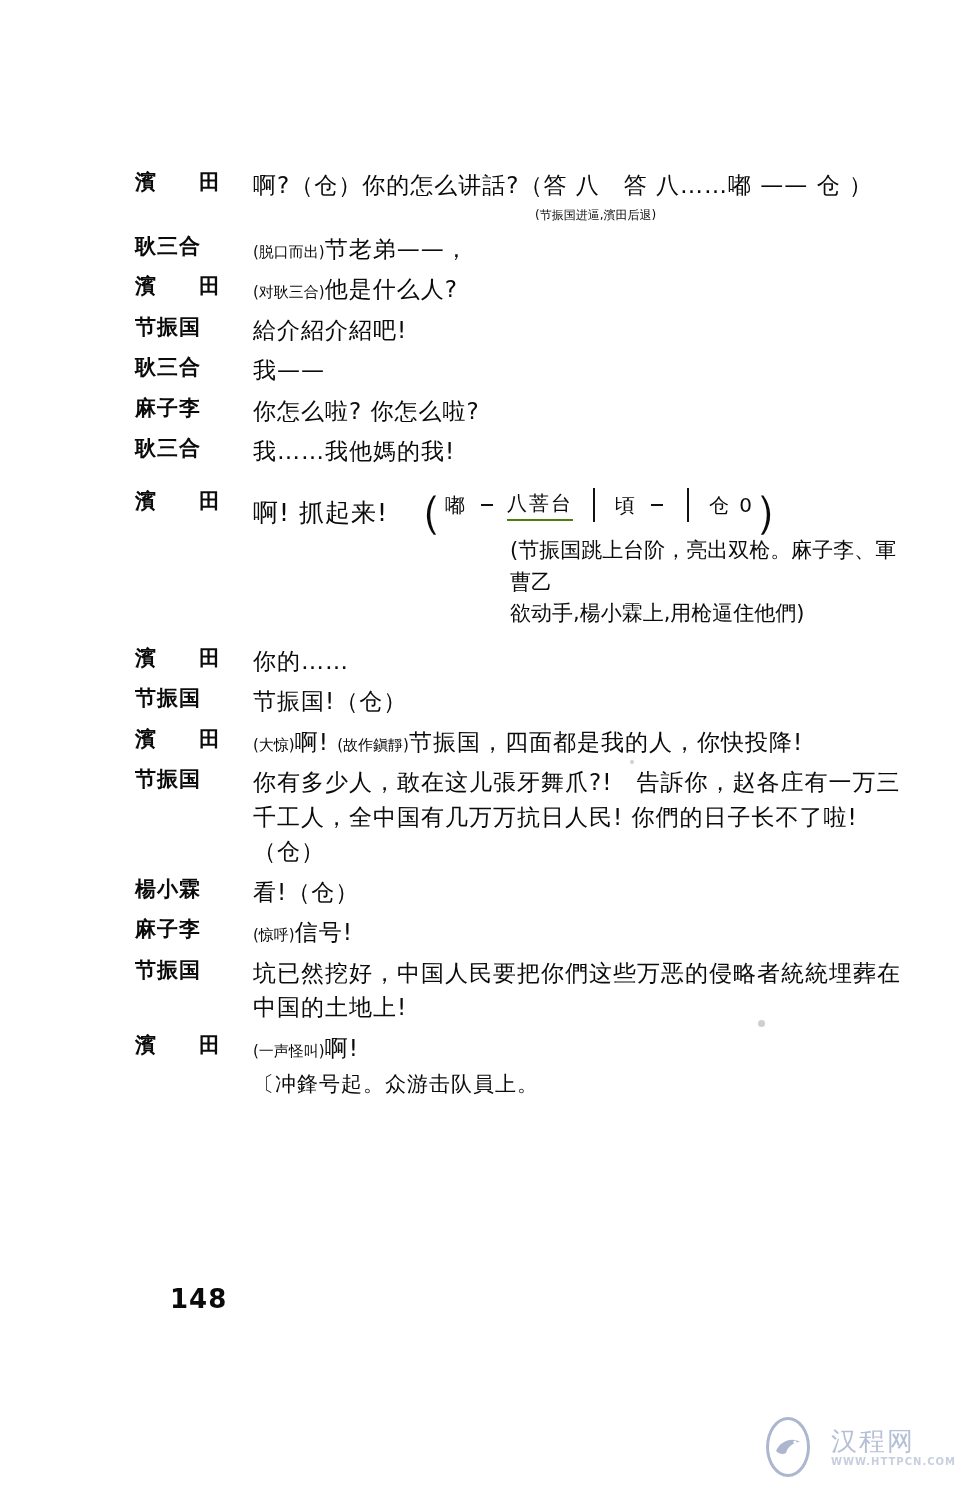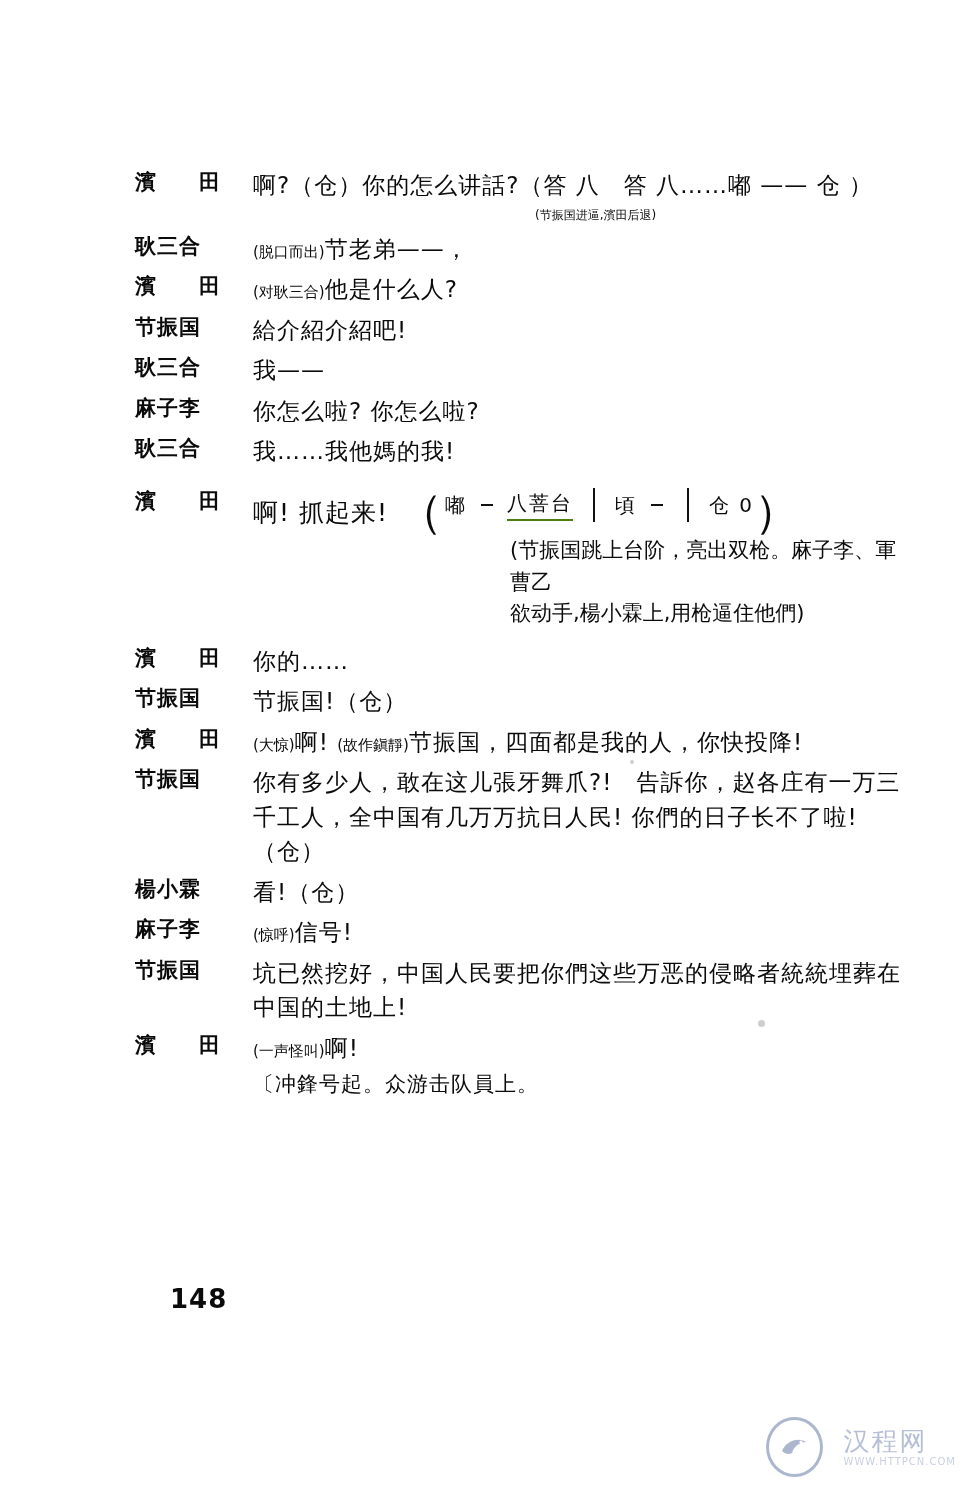--- a/index.html
+++ b/index.html
@@ -149,20 +149,21 @@
   }
   .wm-main {
     font-size: 26px;
     color: #7a8cb3;
     letter-spacing: 2px;
   }
   .wm-sub {
     font-size: 10px;
     color: #9aa8c6;
     letter-spacing: 1px;
+    font-weight: bold;
   }
   .speckle {
     position: absolute;
     background: #cfcfcf;
     border-radius: 50%;
   }
 </style>
 </head>
 <body>
 

